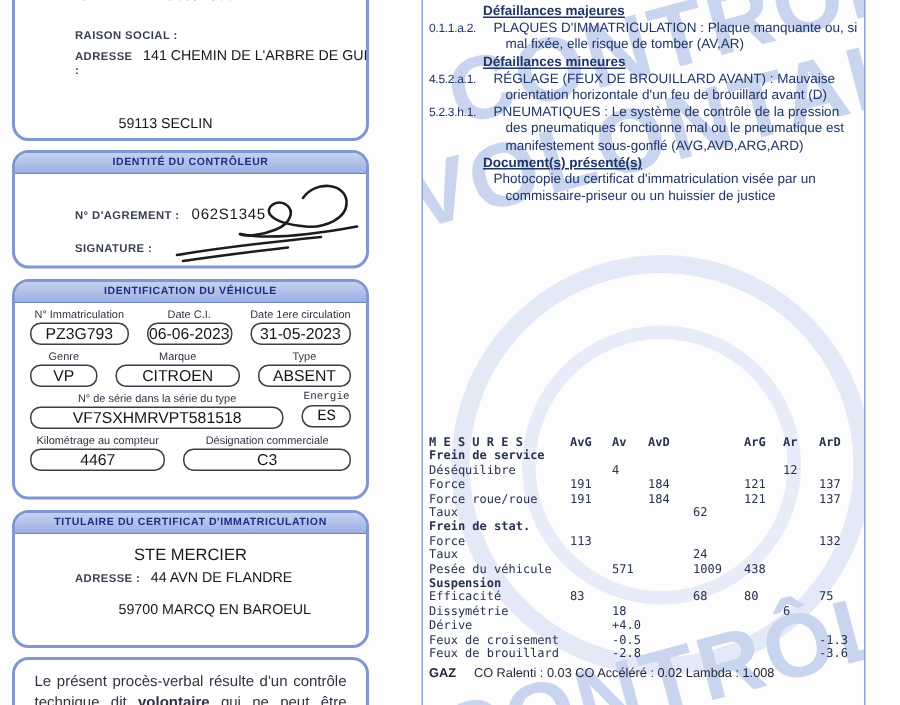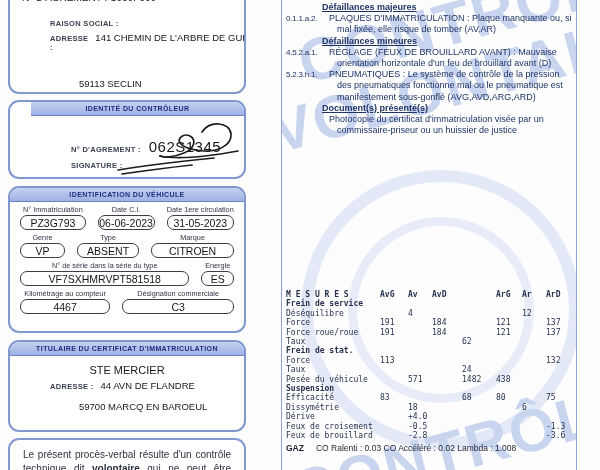--- a/index.html
+++ b/index.html
@@ -17,37 +17,37 @@
 
   .box1{top:-30px;height:124px;padding:0 12px;}
   .box1 .clipline{margin-top:20px;}
   .box1 .raison{margin-top:16px;}
   .box1 .bigval{font-size:11.5px;color:#16181d;margin-top:1px;}
   .inlinefield{display:flex;gap:7px;margin-top:4px;align-items:baseline;}
   .inlinefield .val{font-size:9.5px;color:#16181d;white-space:nowrap;}
   .indented{margin-left:57px;font-size:9.5px;color:#16181d;}
   .box1 .city{margin-top:26px;} .box1 .phone{margin-top:3px;}
 
-  .box2{top:100px;height:79px;padding-left:21px;}
+  .box2{top:100px;height:79px;}
   .ctrl-body{position:relative;height:64px;}
   .agr{position:absolute;left:12px;top:22px;display:flex;gap:8px;align-items:baseline;}
-  .agr .val{font-size:15px;color:#16181d;letter-spacing:.5px;}
+  .agr .val{font-size:10px;color:#16181d;letter-spacing:.5px;}
   .siglabel{position:absolute;left:12px;top:45px;}
   .sig-svg{position:absolute;right:2px;top:2px;}
 
   .box3{top:186px;height:147px;padding:0 10px;}
   .vrow{display:flex;gap:12px;margin-top:3px;}
   .vfield{display:flex;flex-direction:column;align-items:center;}
   .flabel{font-size:7.3px;color:#2e3442;white-space:nowrap;margin-bottom:1px;}
   .fbox{border:1.4px solid #3d3d42;border-radius:7px;background:#fff;width:100%;
         height:15px;display:flex;align-items:center;justify-content:center;box-sizing:border-box;
         font-size:10.5px;color:#131519;white-space:nowrap;}
   .w-immat{width:74px;} .w-dateci{width:64px;} .w-date1{width:76px;}
   .w-genre{width:50px;} .w-marque{width:92px;} .w-type{width:69px;}
-  .w-serie{width:177px;} .w-energie{width:34px;}
+  .w-serie{width:177px;} .w-energie{width:34px;font-family:Liberation Mono, monospace;}
   .w-km{width:96px;} .w-desig{width:119px;}
 
   .box4{top:340px;height:92px;padding:0 12px;}
   .box4 .name{font-size:11px;color:#16181d;margin-top:8px;text-align:center;}
   .box4 .city{margin-top:10px;}
 
   .box5{top:438px;height:62px;padding:8px 13px 0 13px;}
   .notice{font-size:10px;line-height:13.5px;color:#2e3340;text-align:justify;}
   .notice b{font-weight:bold;}
 
@@ -131,27 +131,27 @@
         <div class="flabel">Date 1ere circulation</div>
         <div class="fbox">31-05-2023</div>
       </div>
     </div>
 
     <div class="vrow">
       <div class="vfield w-genre">
         <div class="flabel">Genre</div>
         <div class="fbox">VP</div>
       </div>
+      <div class="vfield w-marque">
+        <div class="flabel">Marque</div>
+        <div class="fbox">CITROEN</div>
+      </div>
       <div class="vfield w-type">
         <div class="flabel">Type</div>
         <div class="fbox">ABSENT</div>
-      </div>
-      <div class="vfield w-marque">
-        <div class="flabel">Marque</div>
-        <div class="fbox">CITROEN</div>
       </div>
     </div>
 
     <div class="vrow">
       <div class="vfield w-serie">
         <div class="flabel">N° de série dans la série du type</div>
         <div class="fbox">VF7SXHMRVPT581518</div>
       </div>
       <div class="vfield w-energie">
         <div class="flabel">Energie</div>
@@ -287,21 +287,21 @@
           <span class="mval">24</span>
           <span class="mval"></span>
           <span class="mval"></span>
           <span class="mval"></span>
         </div>
         <div class="mrow">
           <span class="mlabel">Pesée du véhicule</span>
           <span class="mval"></span>
           <span class="mval">571</span>
           <span class="mval"></span>
-          <span class="mval">1482</span>
+          <span class="mval">1009</span>
           <span class="mval">438</span>
           <span class="mval"></span>
           <span class="mval"></span>
         </div>
         <div class="msection">Suspension</div>
         <div class="mrow">
           <span class="mlabel">Efficacité</span>
           <span class="mval">83</span>
           <span class="mval"></span>
           <span class="mval"></span>

